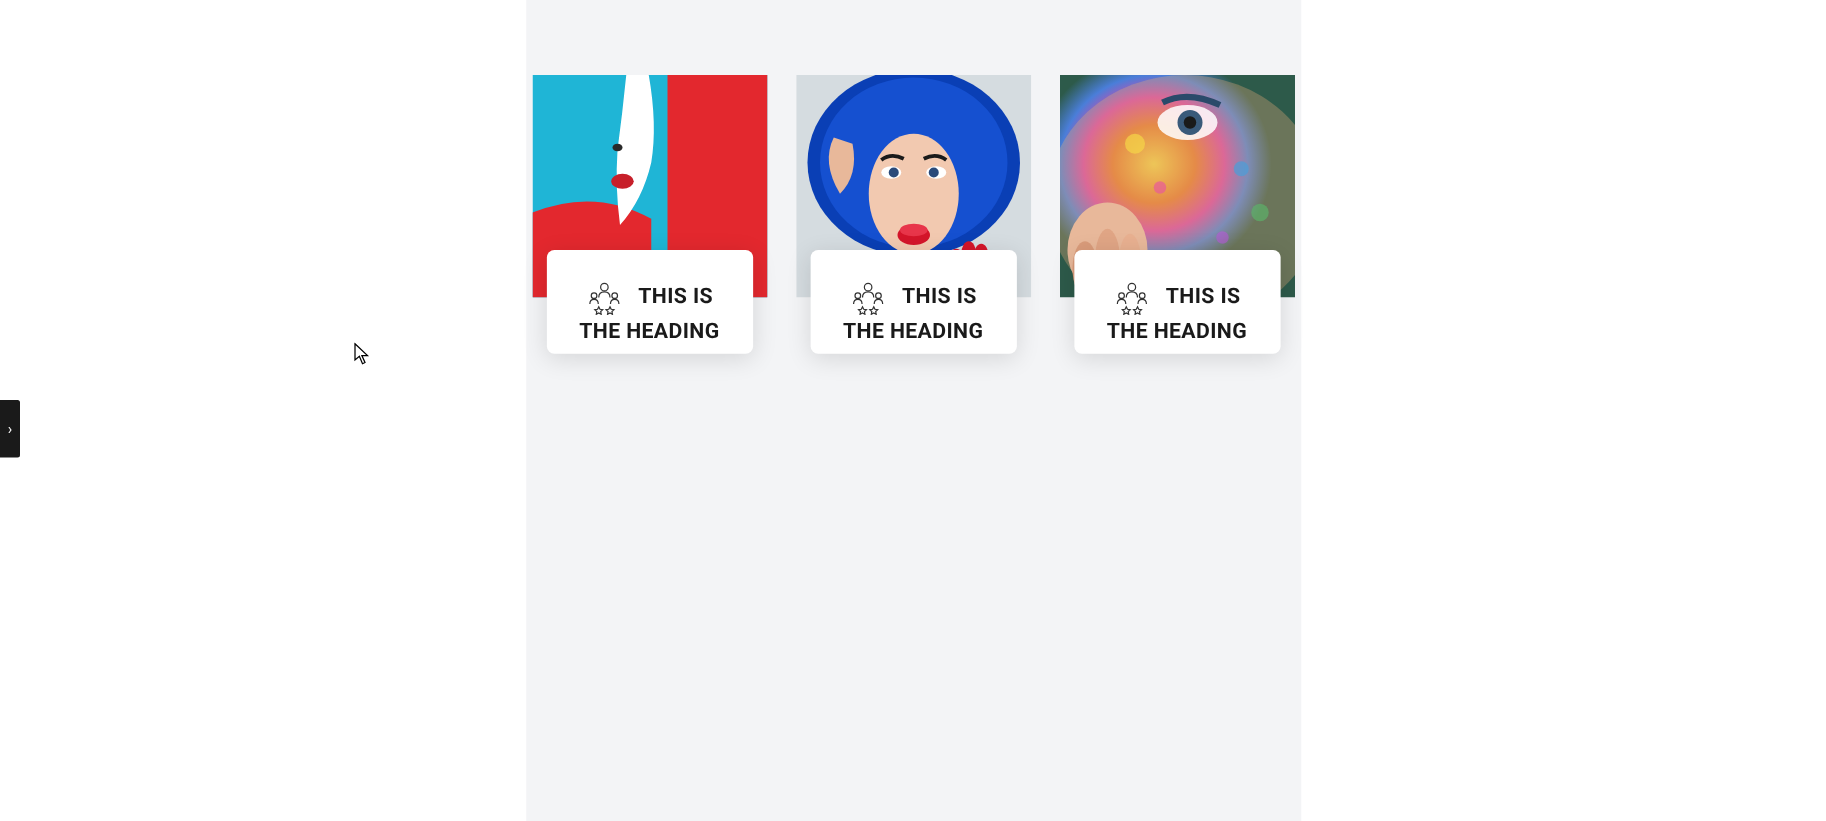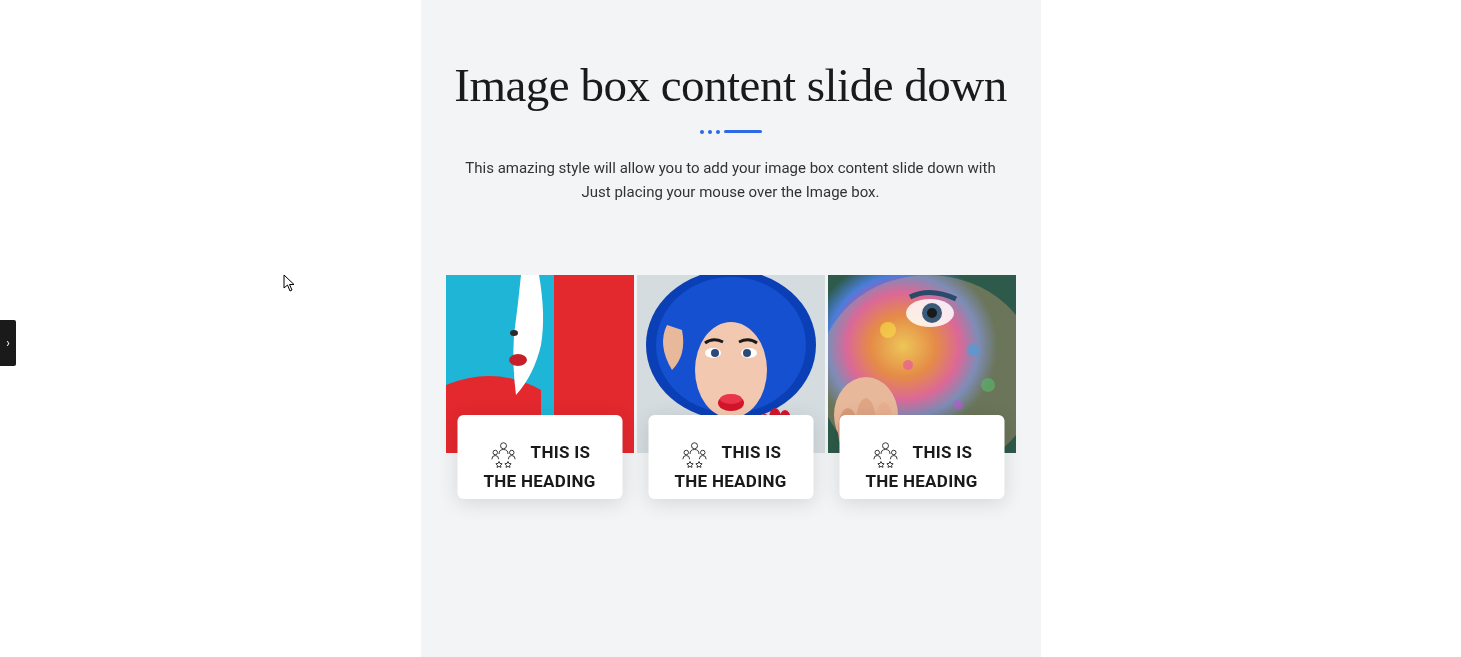--- a/index.html
+++ b/index.html
@@ -71,21 +71,21 @@
     .subtitle {
       font-size: 15px;
       color: #333;
       line-height: 1.65;
       max-width: 580px;
       margin: 0 auto;
     }
     
     .boxes-row {
       display: flex;
-      gap: 3px;
+      gap: 23px;
       justify-content: center;
     }
     
     .image-box {
       position: relative;
       width: 188px;
     }
     
     .img-holder {
       width: 188px;
@@ -166,30 +166,20 @@
       height: 16px;
       background: #f1f1f1;
     }
   </style>
 </head>
 <body>
 
 <div class="page-wrapper">
   <div class="container">
 
-    <div class="heading-section">
-      <h1 class="main-title">Image box content slide down</h1>
-      <div class="divider">
-        <span class="dot"></span>
-        <span class="dot"></span>
-        <span class="dot"></span>
-        <span class="line"></span>
-      </div>
-      <p class="subtitle">This amazing style will allow you to add your image box content slide down with Just placing your mouse over the Image box.</p>
-    </div>
 
     <div class="boxes-row">
 
       <div class="image-box">
         <svg class="img-holder" viewBox="0 0 188 178" preserveAspectRatio="none">
           <rect x="0" y="0" width="188" height="178" fill="#1fb5d6"></rect>
           <rect x="108" y="0" width="80" height="178" fill="#e3282e"></rect>
           <path d="M 0 110 Q 50 90 95 115 L 95 178 L 0 178 Z" fill="#e3282e"></path>
           <path d="M 75 0 Q 72 30 68 60 Q 66 90 70 120 Q 88 100 95 70 Q 100 40 93 0 Z" fill="#ffffff"></path>
           <ellipse cx="72" cy="85" rx="9" ry="6" fill="#c71f2a"></ellipse>

